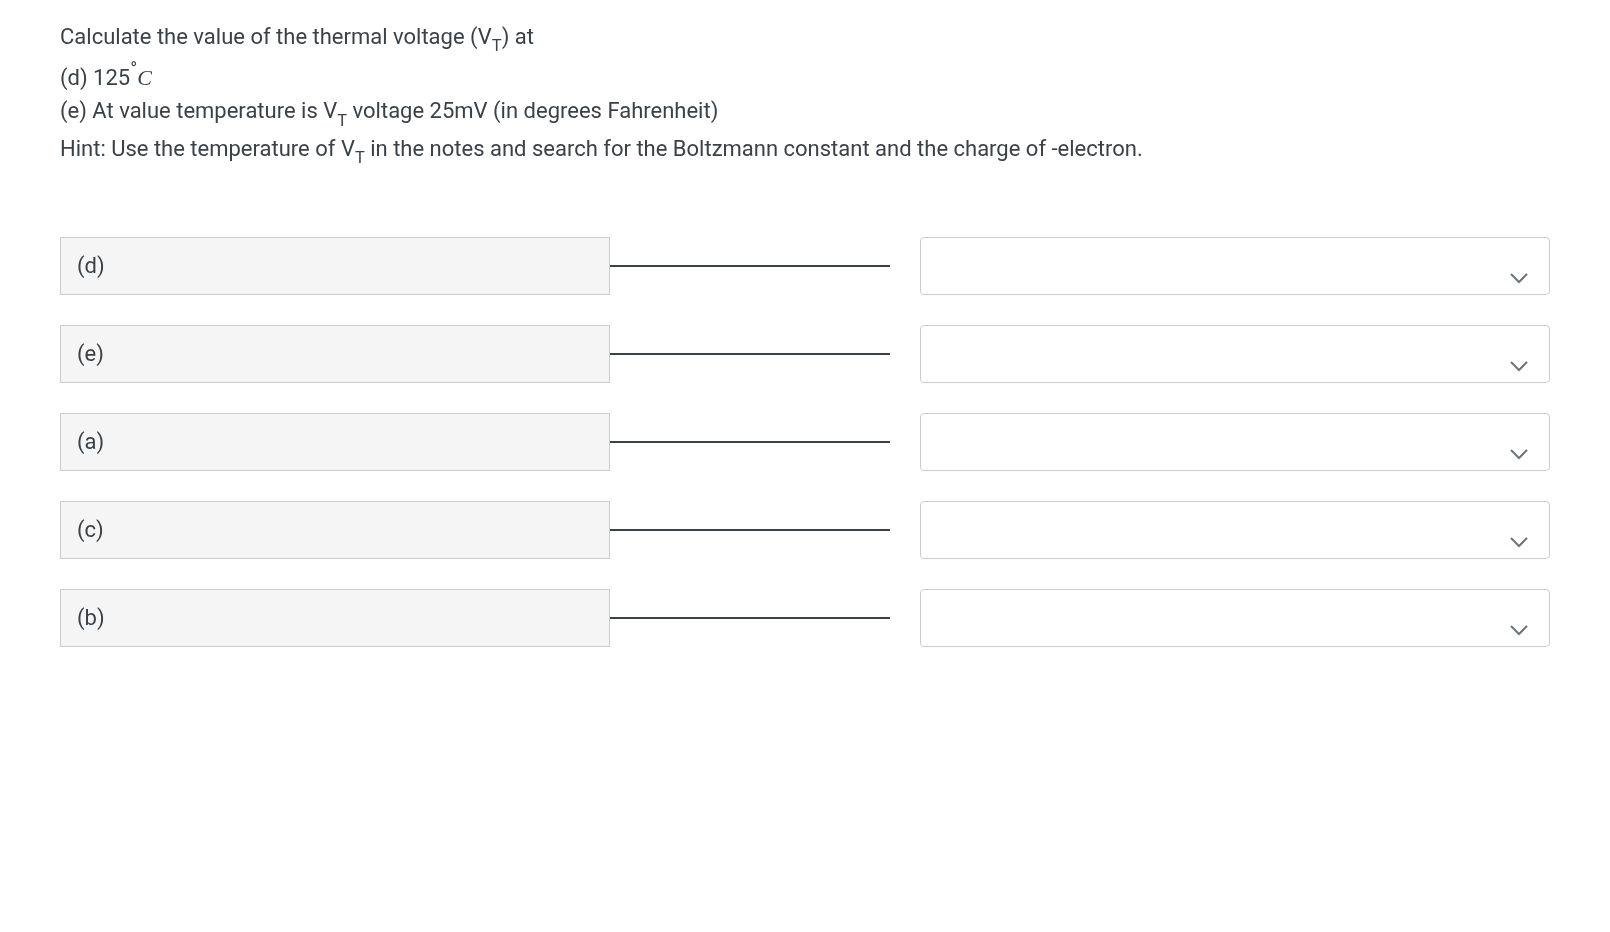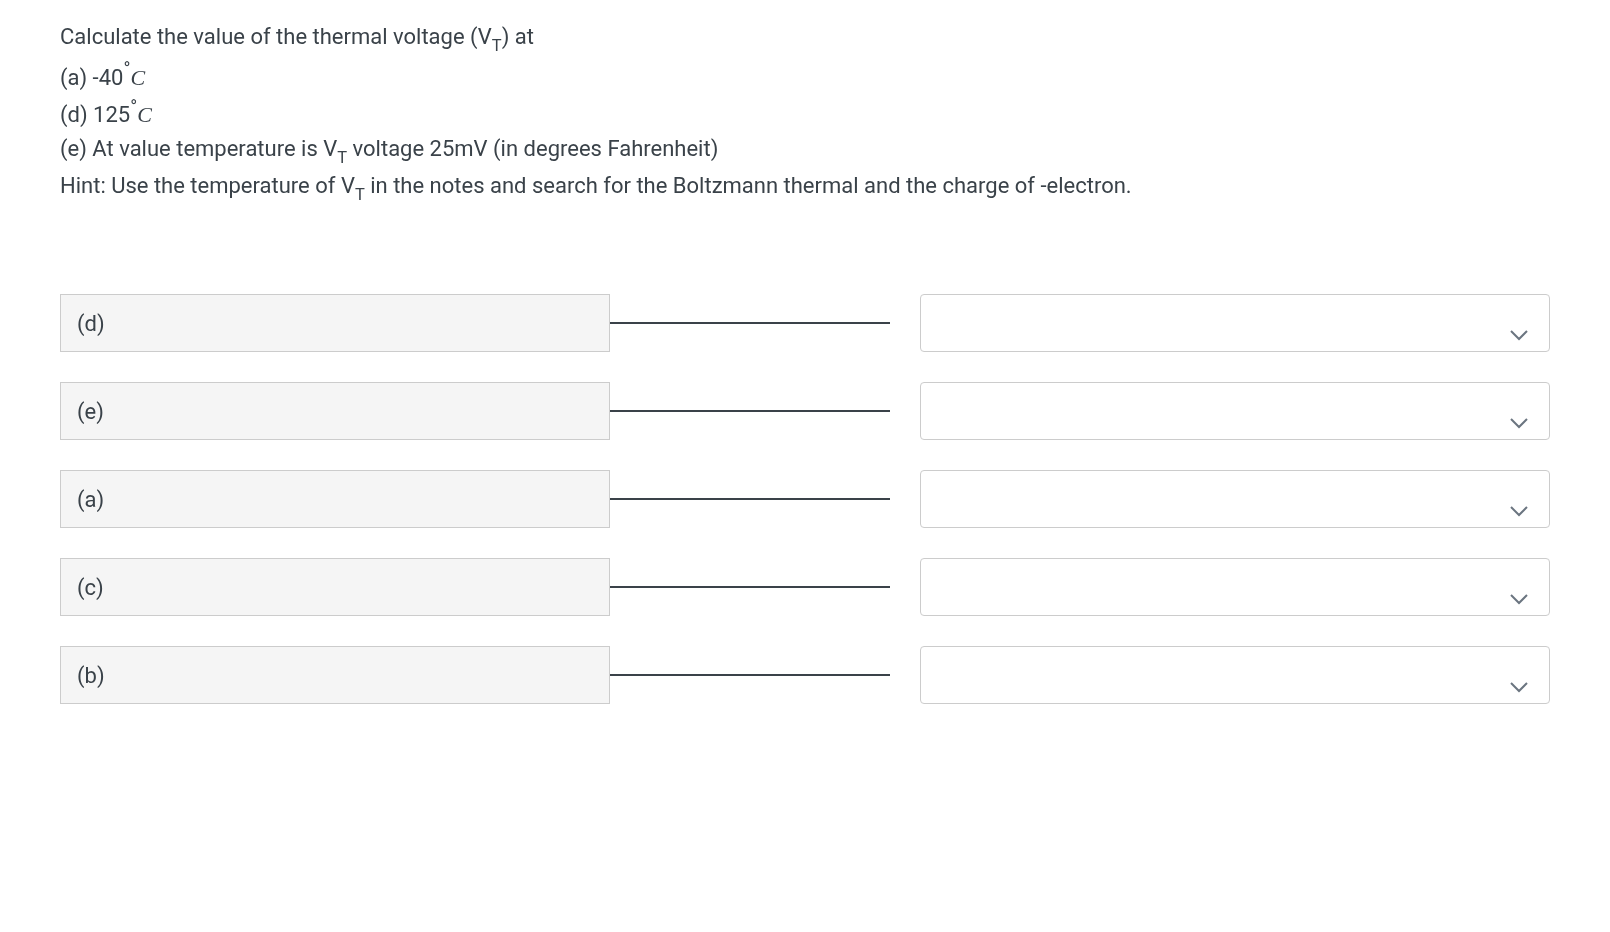--- a/index.html
+++ b/index.html
@@ -8,21 +8,21 @@
       box-sizing: border-box;
     }
     body {
       font-family: -apple-system, BlinkMacSystemFont, "Segoe UI", Roboto, "Helvetica Neue", Arial, sans-serif;
       font-size: 22px;
       color: #3a4249;
       padding: 20px 60px;
       line-height: 1.5;
     }
     .question-text {
-      margin-bottom: 88px;
+      margin-bottom: 68px;
     }
     .question-text p {
       margin: 0;
     }
     .subscript {
       font-size: 0.75em;
       vertical-align: sub;
       position: relative;
       top: 0.1em;
     }
@@ -91,30 +91,27 @@
     }
   </style>
 </head>
 <body>
 
 <div class="question-text">
   <p>
     <span>Calculate the value of the thermal voltage (V</span><span class="subscript">T</span><span>) at</span>
   </p>
   <p>
-    <span>(a) -40</span><span class="degree">°</span><span class="italic-c">C</span>
-  </p>
-  <p>
     <span>(d) 125</span><span class="degree">°</span><span class="italic-c">C</span>
   </p>
   <p>
     <span>(e) At value temperature is V</span><span class="subscript">T</span><span> voltage 25mV (in degrees Fahrenheit)</span>
   </p>
   <p>
-    <span>Hint: Use the temperature of V</span><span class="subscript">T</span><span> in the notes and search for the Boltzmann thermal and the charge of -electron.</span>
+    <span>Hint: Use the temperature of V</span><span class="subscript">T</span><span> in the notes and search for the Boltzmann constant and the charge of -electron.</span>
   </p>
 </div>
 
 <div class="matching-container">
   <div class="matching-row">
     <div class="label-box">
       <span>(d)</span>
     </div>
     <div class="connector-line"></div>
     <div class="dropdown-wrapper">

